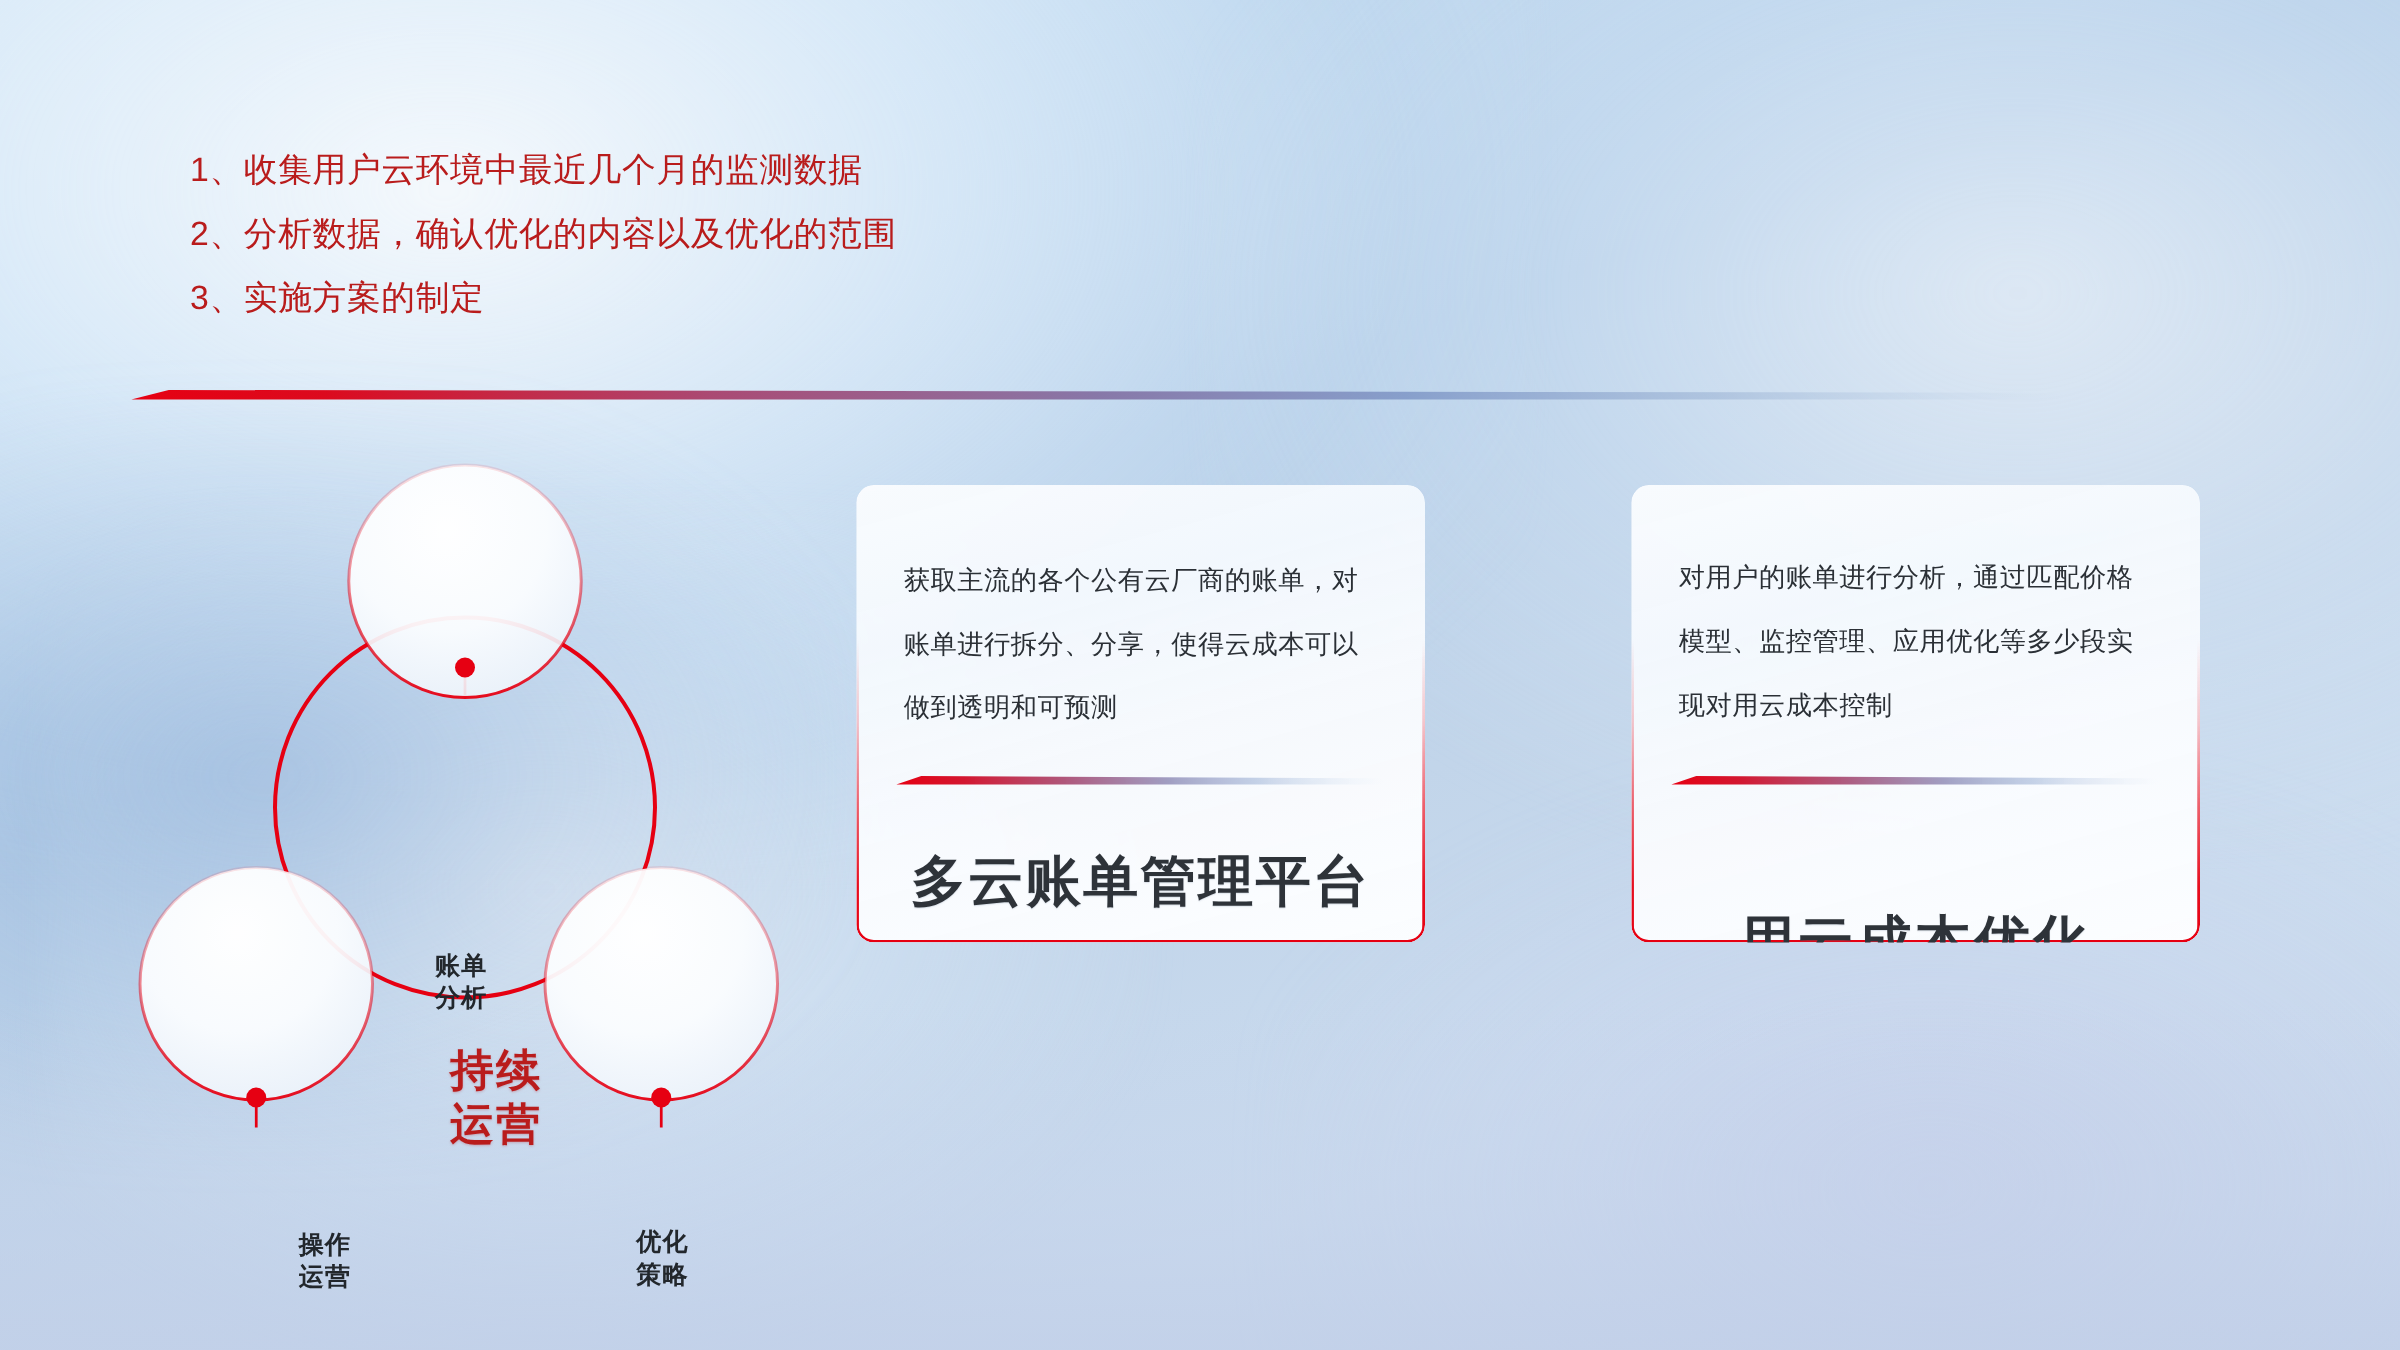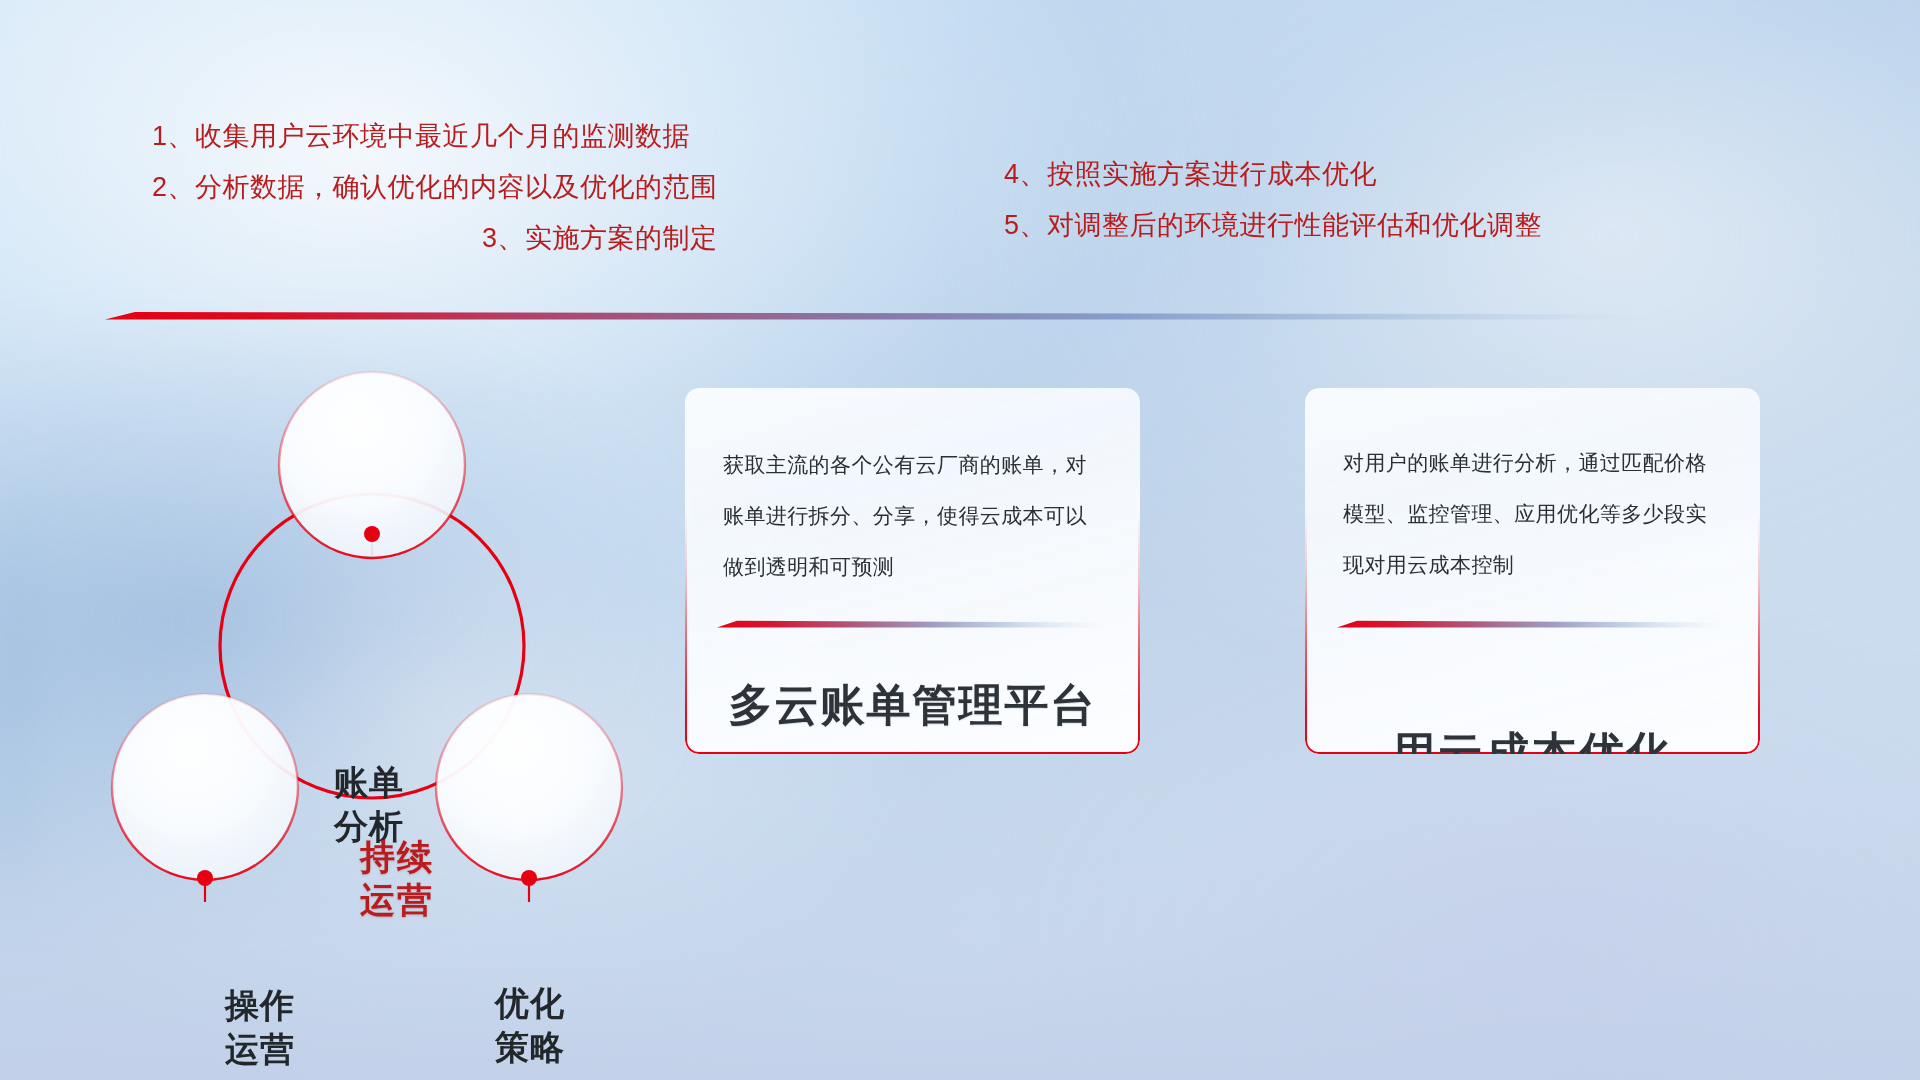--- a/index.html
+++ b/index.html
@@ -93,21 +93,21 @@
 
   
   .steps {
     position: absolute;
     color: #b91c1c;
     font-size: 27px;
     letter-spacing: 0.5px;
     white-space: nowrap;
   }
   .steps .step-line { margin-bottom: 24px; line-height: 1.0; }
-  .steps .step-line:last-child { margin-bottom: 0; text-align: right; }
+  .steps .step-line:last-child { margin-bottom: 0; }
 
   #steps-left  { left: 152px; top: 123px; }
   #steps-right { left: 1004px; top: 161px; }
 
   
   #main-divider {
     position: absolute;
     left: 105px;
     top: 311px;
     width: 1545px;
@@ -122,21 +122,21 @@
     width: 560px;
     height: 600px;
   }
   #diagram svg { display: block; }
 
   .node-label {
     position: absolute;
     text-align: center;
     color: #22272c;
     font-weight: bold;
-    font-size: 34px;
+    font-size: 20px;
     line-height: 1.28;
     letter-spacing: 1px;
     white-space: pre-line;
   }
   #label-node-0 { left: 209px; top: 411px; width: 130px; }
   #label-node-1 { left: 100px; top: 634px; width: 130px; }
   #label-node-2 { left: 370px; top: 632px; width: 130px; }
 
   #center-label {
     position: absolute;
@@ -240,24 +240,20 @@
   <div class="bg-tint-blue"></div>
   <div class="bg-tint-lilac"></div>
   <div class="bg-bottom-haze"></div>
 
   <div class="steps" id="steps-left">
     <div class="step-line">1、收集用户云环境中最近几个月的监测数据</div>
     <div class="step-line">2、分析数据，确认优化的内容以及优化的范围</div>
     <div class="step-line">3、实施方案的制定</div>
   </div>
 
-  <div class="steps" id="steps-right">
-    <div class="step-line">4、按照实施方案进行成本优化</div>
-    <div class="step-line">5、对调整后的环境进行性能评估和优化调整</div>
-  </div>
 
   <svg id="main-divider" viewBox="0 0 1545 9" preserveAspectRatio="none">
     <defs>
       <linearGradient id="mainDivGrad" x1="0" y1="0" x2="1" y2="0">
         <stop offset="0" stop-color="#e60012" stop-opacity="1"></stop>
         <stop offset="0.10" stop-color="#dc0a1e" stop-opacity="1"></stop>
         <stop offset="0.30" stop-color="#a8416c" stop-opacity="0.95"></stop>
         <stop offset="0.50" stop-color="#7f6a9e" stop-opacity="0.88"></stop>
         <stop offset="0.66" stop-color="#7b93c4" stop-opacity="0.82"></stop>
         <stop offset="0.82" stop-color="#98b0d2" stop-opacity="0.55"></stop>

